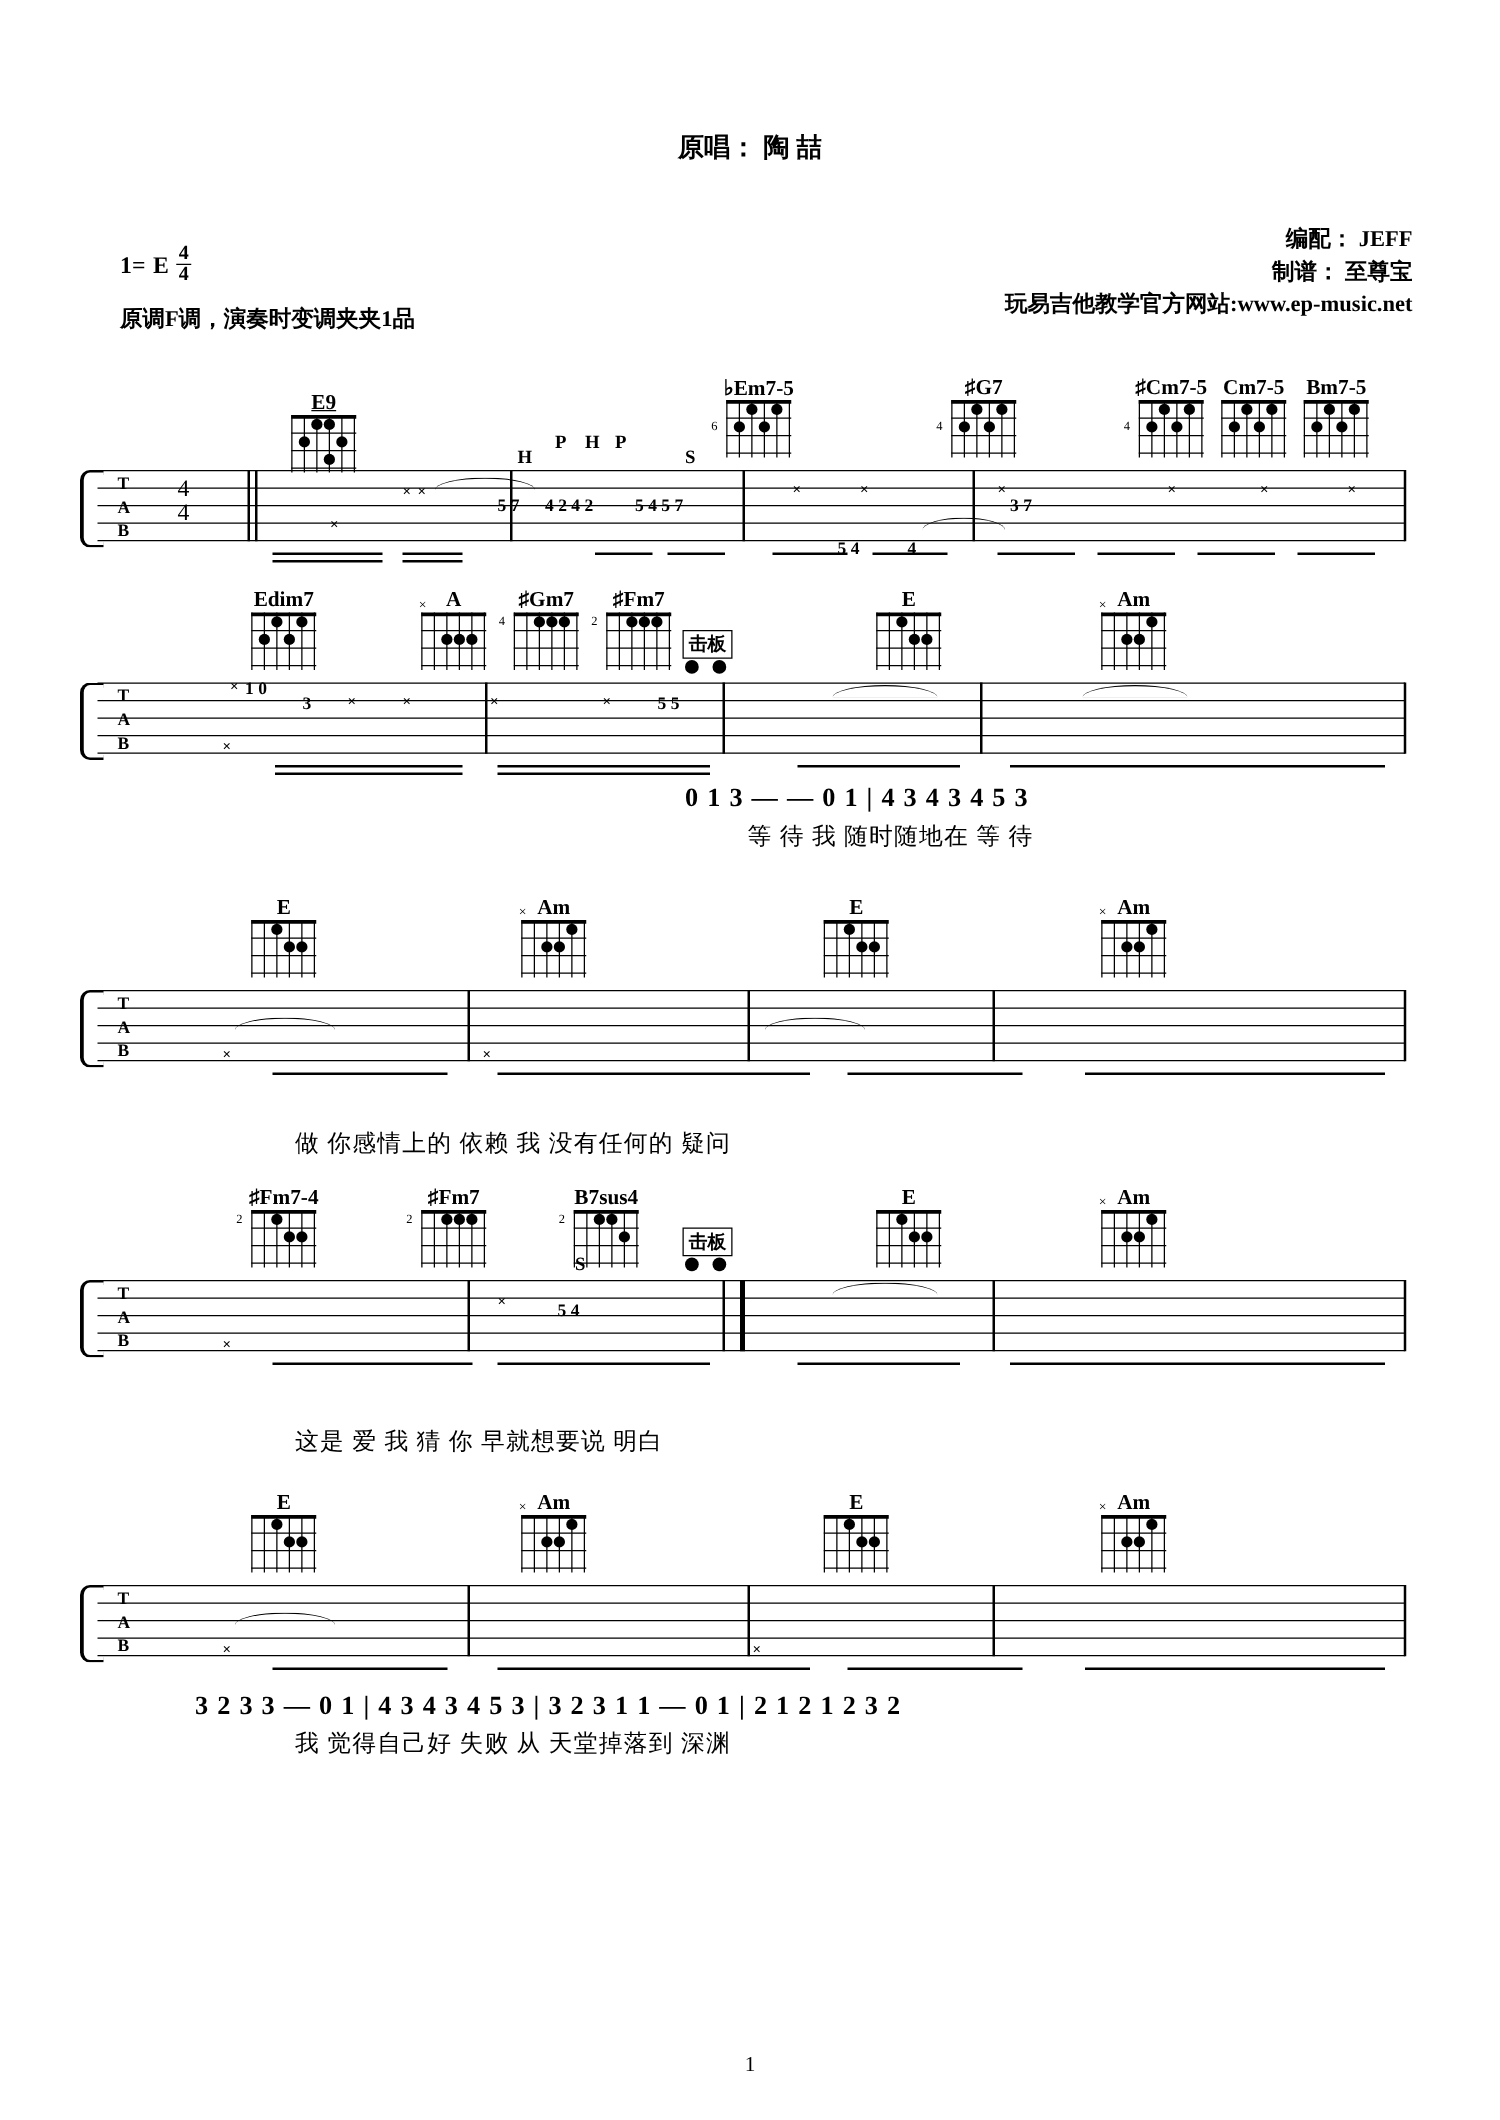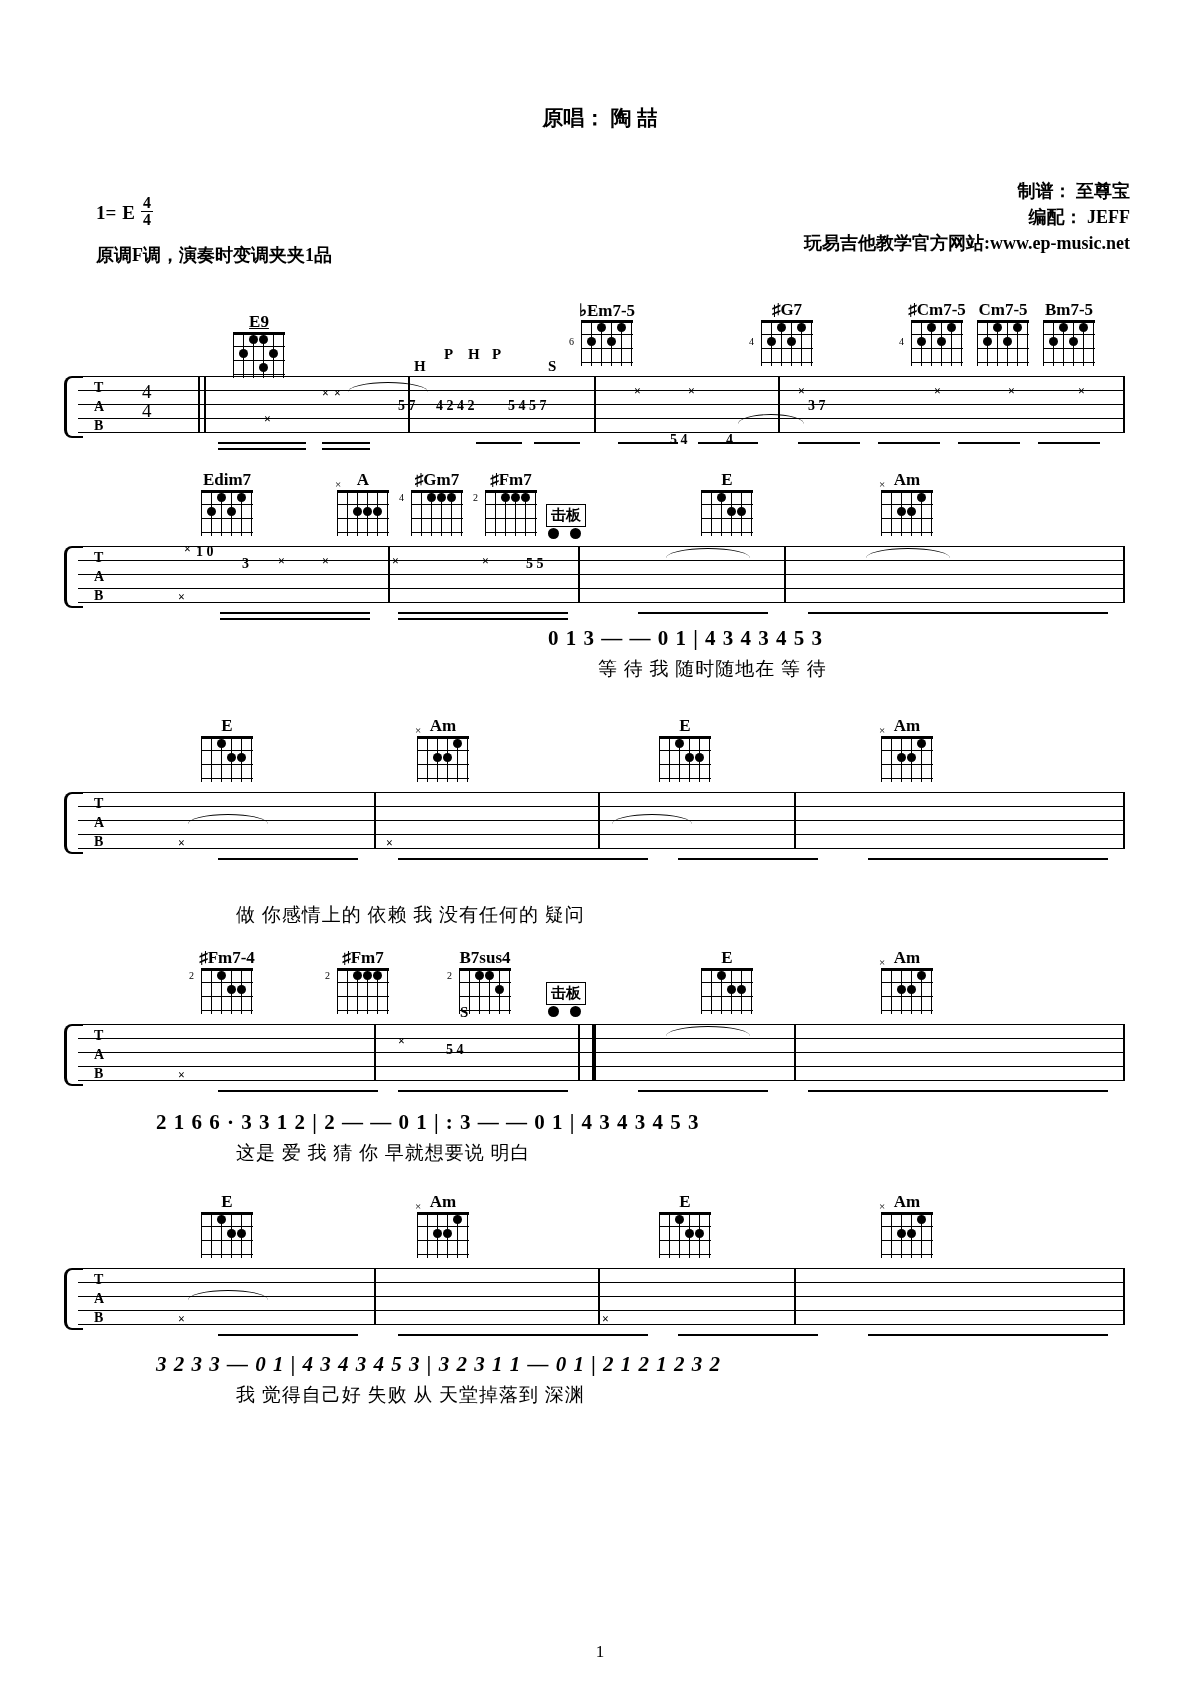--- a/index.html
+++ b/index.html
@@ -66,22 +66,22 @@
       <span>E</span>
       <span class="frac">
         <span class="num">4</span>
         <span class="den">4</span>
       </span>
     </div>
     <div class="orig-key">原调F调，演奏时变调夹夹1品</div>
   </div>
 
   <div class="credits">
+    <div>编配： JEFF</div>
     <div>制谱： 至尊宝</div>
-    <div>编配： JEFF</div>
     <div class="wide">玩易吉他教学官方网站:www.ep-music.net</div>
   </div>
 
   <div class="system" style="top:300px;height:150px;">
 
     <div class="chord" style="left:152px;top:12px;text-decoration:underline;">
       <div class="cname">E9</div>
       <div class="grid">
         <div class="h nut"></div>
           <div class="h" style="top:14px"></div>
@@ -643,21 +643,20 @@
       <div class="tabnum" style="left:368px;top:18px;">5 4</div>
       <div class="xm" style="left:100px;top:44px">×</div>
       <div class="xm" style="left:320px;top:10px">×</div>
       <div class="slur" style="left:588px;top:2px;width:84px;"></div>
       <div class="beam" style="left:140px;top:66px;width:160px;"></div>
       <div class="beam" style="left:320px;top:66px;width:170px;"></div>
       <div class="beam" style="left:560px;top:66px;width:130px;"></div>
       <div class="beam" style="left:730px;top:66px;width:300px;"></div>
     </div>
 
-    <div class="numrow" style="left:78px;top:162px;">2 1 6 6 ·   3  3 1 2 | 2   —   —   0 1 | : 3  —  —   0 1 | 4 3 4 3 4   5 3</div>
     <div class="lyrics" style="left:158px;top:192px;">这是 爱             我  猜        你 早就想要说   明白</div>
   </div>
 
   <div class="system" style="top:1192px;height:230px;">
     <div class="chord" style="left:120px;top:0;">
       <div class="cname">E</div>
       <div class="grid">
         <div class="h nut"></div>
           <div class="h" style="top:14px"></div>
           <div class="h" style="top:28px"></div>
@@ -748,18 +747,18 @@
       <div class="barline" style="left:1045px;top:0;height:57px;"></div>
       <div class="xm" style="left:100px;top:44px">×</div>
       <div class="xm" style="left:524px;top:44px">×</div>
       <div class="slur" style="left:110px;top:22px;width:80px;"></div>
       <div class="beam" style="left:140px;top:66px;width:140px;"></div>
       <div class="beam" style="left:320px;top:66px;width:250px;"></div>
       <div class="beam" style="left:600px;top:66px;width:140px;"></div>
       <div class="beam" style="left:790px;top:66px;width:240px;"></div>
     </div>
 
-    <div class="numrow" style="left:78px;top:160px;font-style:italic;">3 2 3 3  —   0 1 | 4 3 4 3 4   5 3 | 3 2 3 1 1  —   0 1 | 2 1 2 1 2   3 2</div>
+    <div class="numrow" style="left:78px;top:160px;">3 2 3 3  —   0 1 | 4 3 4 3 4   5 3 | 3 2 3 1 1  —   0 1 | 2 1 2 1 2   3 2</div>
     <div class="lyrics" style="left:158px;top:190px;">我  觉得自己好   失败        从  天堂掉落到   深渊</div>
   </div>
 
   <div class="pagenum">1</div>
 </div>
 
 </body></html>

